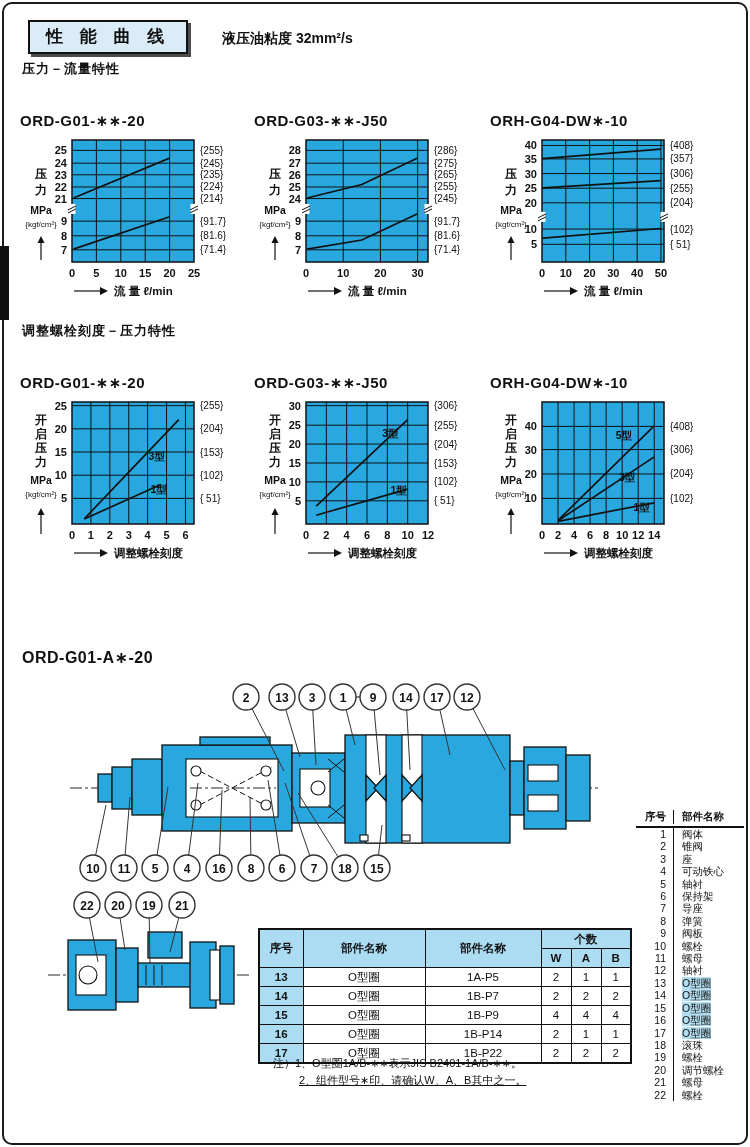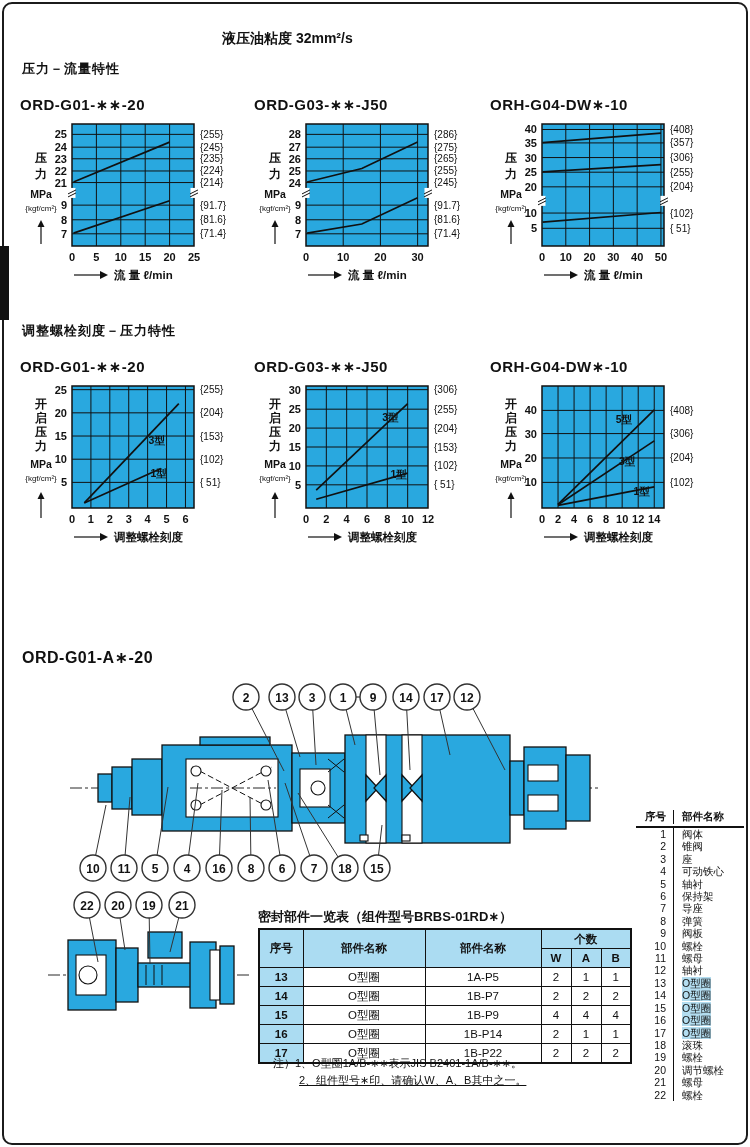--- a/index.html
+++ b/index.html
@@ -6,21 +6,21 @@
   body{font-family:"Liberation Sans","DejaVu Sans",sans-serif;color:#111;}
   .page{position:relative;width:750px;height:1147px;background:#fff;overflow:hidden;}
   .frame{position:absolute;inset:2px;border:2px solid #1b1b1b;border-radius:10px;pointer-events:none;}
   .abs{position:absolute;}
   .side-tab{position:absolute;left:0;top:246px;width:9px;height:74px;background:#111;}
   .hbox{background:#d9ecf8;border:2px solid #111;box-shadow:3px 3px 0 #4c4c4c;
         padding:3px 16px 4px 16px;font-size:17px;font-weight:bold;letter-spacing:6px;white-space:nowrap;}
   .note{font-size:14px;font-weight:bold;}
   .sub{font-size:13px;font-weight:bold;letter-spacing:1px;}
   .model{font-size:16px;font-weight:600;letter-spacing:0.5px;}
-  .chart{width:242px;}
+  .chart{width:242px;margin-top:16px;}
   .chart-title{font-size:15px;font-weight:600;letter-spacing:0.5px;margin:0 0 2px 6px;white-space:nowrap;}
   svg text{font-family:"Liberation Sans","DejaVu Sans",sans-serif;}
   .cy{fill:#29a8df;stroke:#111;stroke-width:1.3;}
   .wh{fill:#fff;stroke:#111;stroke-width:1.1;}
   .ln{stroke:#111;stroke-width:1;fill:none;}
   .cl{stroke:#111;stroke-width:0.9;stroke-dasharray:12 3 3 3;fill:none;}
   .seal-title{font-size:13px;font-weight:bold;}
   table.seal{border-collapse:collapse;border:2px solid #111;table-layout:fixed;width:372px;font-size:11.5px;}
   table.seal td,table.seal th{border:1px solid #111;text-align:center;padding:0;height:18px;font-weight:normal;}
   table.seal .hd{background:#abdcf2;font-weight:bold;}
@@ -36,20 +36,21 @@
   .parts-head .pname{border-left:1.4px solid #111;}
   .hl{background:#b3ddf0;}
 </style>
 </head>
 <body>
 
 <div class="page">
   <div class="frame"></div>
   <div class="side-tab"></div>
 
+  <div class="abs hbox" style="left:28px;top:20px;">性 能 曲 线</div>
   <div class="abs note" style="left:222px;top:30px;">液压油粘度 32mm²/s</div>
   <div class="abs sub" style="left:22px;top:60px;">压力－流量特性</div>
 
   <div class="abs chart" style="left:14px;top:96px;">
     <div class="chart-title">ORD-G01-∗∗-20</div>
     <svg width="242" height="204">
         <rect x="58" y="8" width="122" height="122" fill="#29a8df" stroke="#111" stroke-width="1.5"></rect>
         <text x="58" y="145" fill="#111" text-anchor="middle" font-size="11" font-weight="bold">0</text>
         <line x1="82.4" y1="8" x2="82.4" y2="130" stroke="#111" stroke-width="1"></line>
         <text x="82.4" y="145" fill="#111" text-anchor="middle" font-size="11" font-weight="bold">5</text>
@@ -490,21 +491,20 @@
         <text x="78" y="19.5" fill="#111" text-anchor="middle" font-size="12" font-weight="600">20</text>
         <line x1="109" y1="15" x2="110" y2="74" stroke="#333" stroke-width="1"></line>
         <circle cx="109" cy="15" r="13" fill="#fff" stroke="#333" stroke-width="1.4"></circle>
         <text x="109" y="19.5" fill="#111" text-anchor="middle" font-size="12" font-weight="600">19</text>
         <line x1="142" y1="15" x2="130" y2="62" stroke="#333" stroke-width="1"></line>
         <circle cx="142" cy="15" r="13" fill="#fff" stroke="#333" stroke-width="1.4"></circle>
         <text x="142" y="19.5" fill="#111" text-anchor="middle" font-size="12" font-weight="600">21</text>
       </g>
   </svg>
 
-  <div class="abs seal-title" style="left:258px;top:908px;">密封部件一览表（组件型号BRBS-01RD∗）</div>
   <table class="seal abs" style="left:258px;top:928px;">
     <colgroup>
         <col style="width:44px">
         <col style="width:122px">
         <col style="width:116px">
         <col style="width:30px">
         <col style="width:30px">
         <col style="width:30px">
       </colgroup>
     <tbody id="seal-body">

